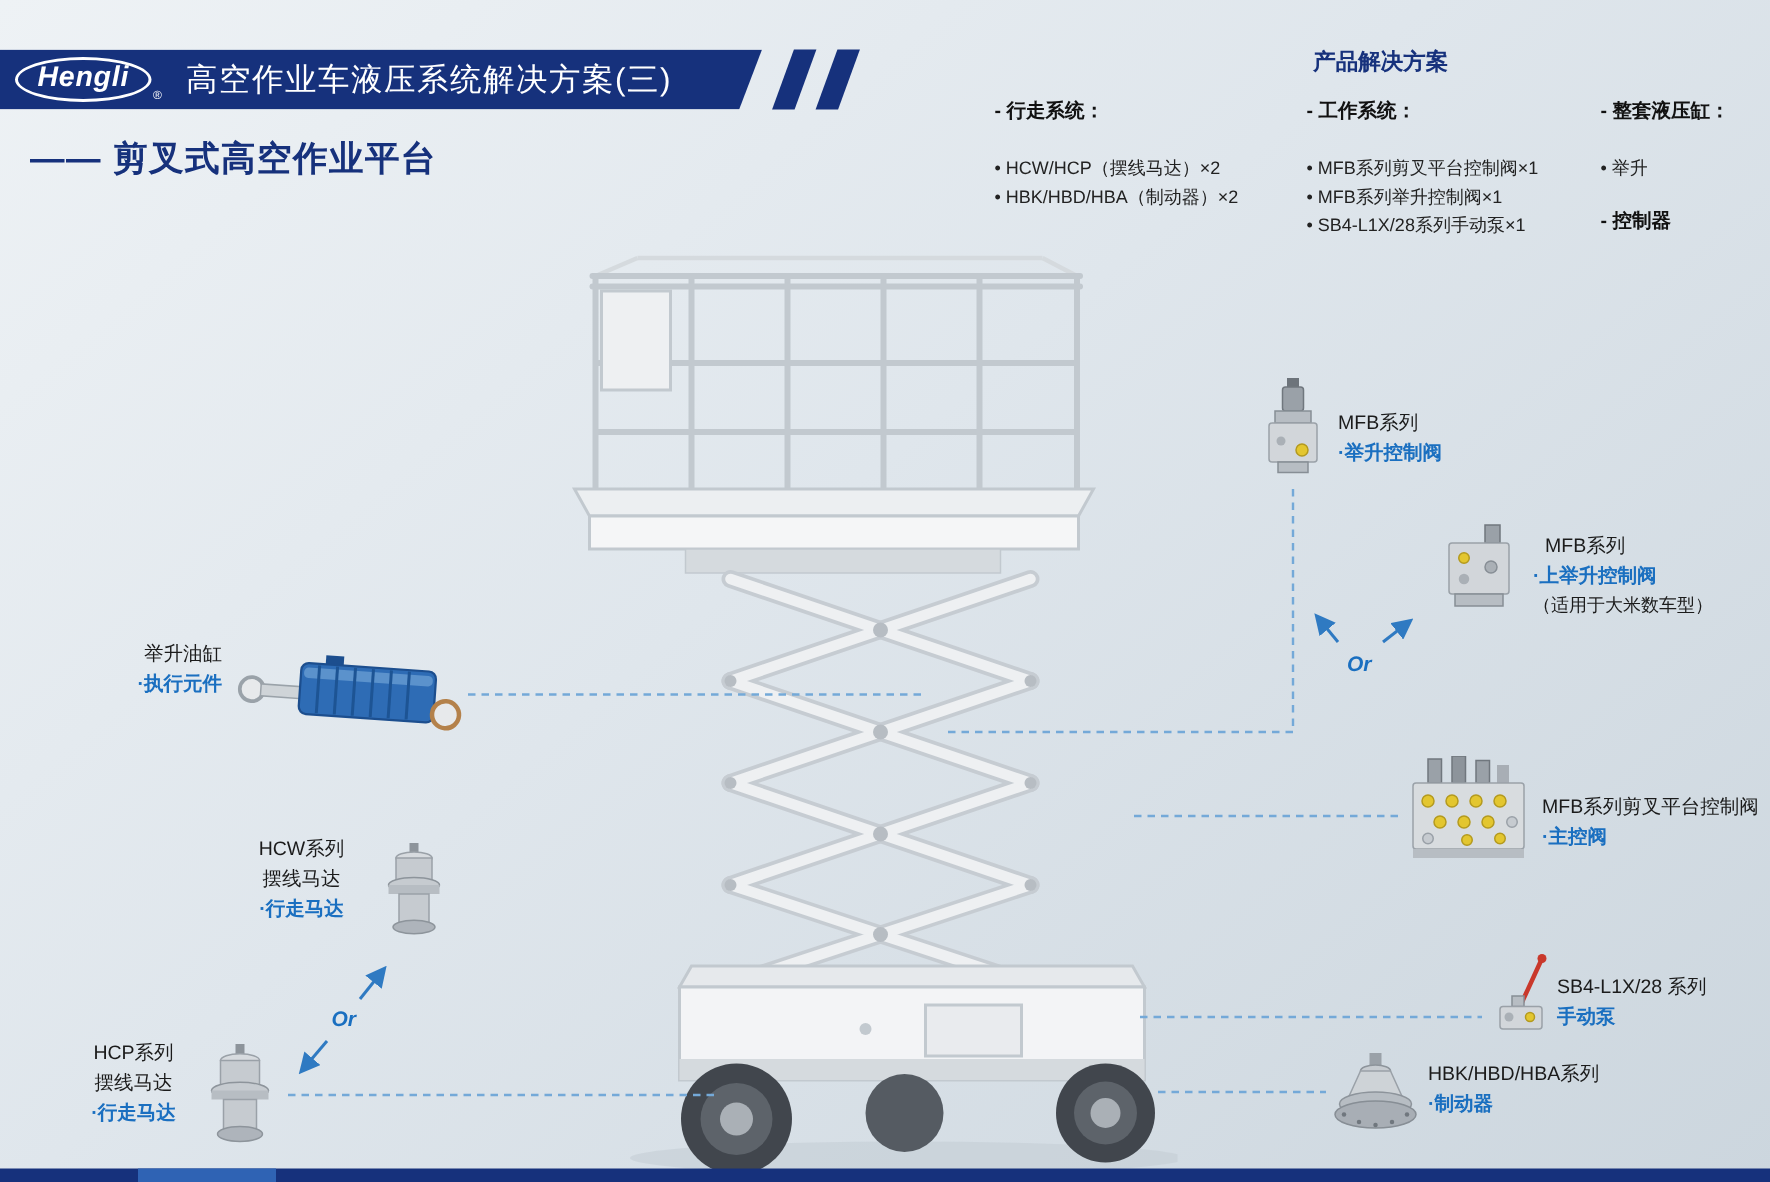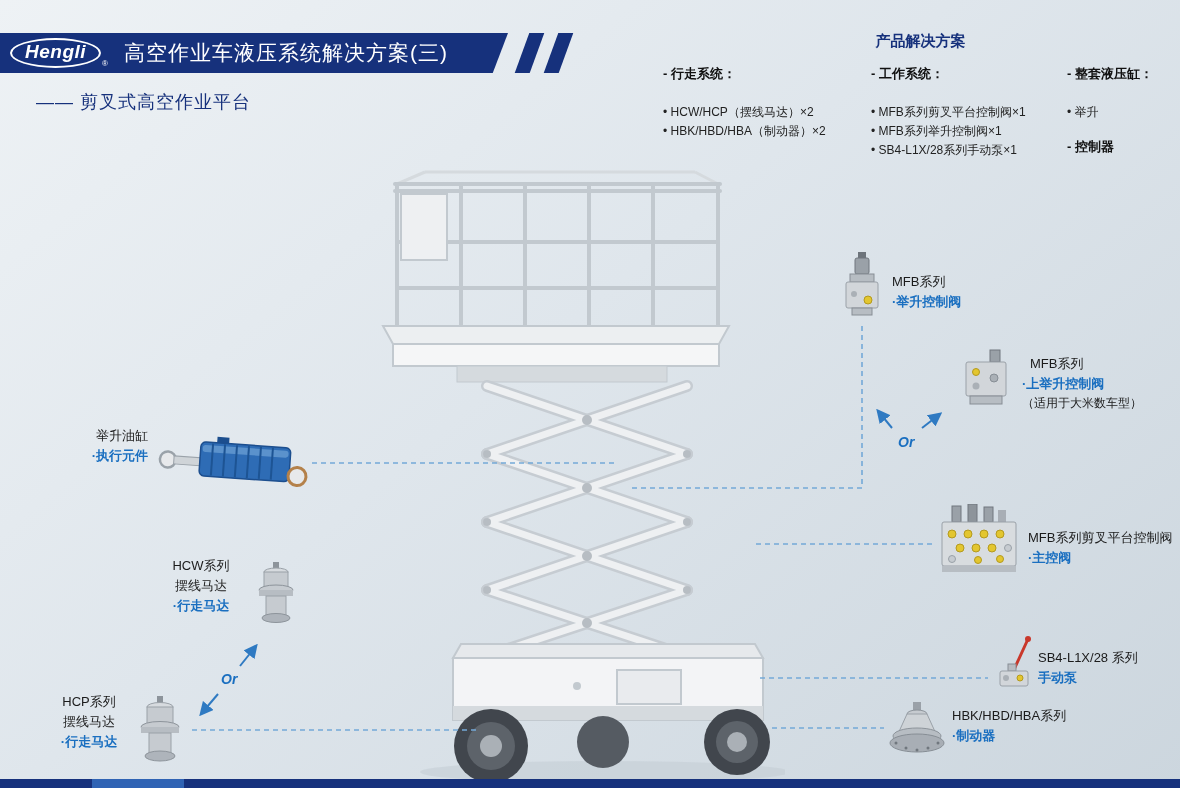--- a/index.html
+++ b/index.html
@@ -30,22 +30,22 @@
   }
   .logo-reg{color:#fff;font-size:8px;margin-left:1px;align-self:flex-end;}
   .banner-title{
     color:#fff;font-size:21px;font-weight:normal;margin-left:16px;letter-spacing:1px;
     white-space:nowrap;
   }
   .stripe{position:absolute;top:33px;height:40px;width:15px;background:var(--navy);transform:skewX(-20deg);}
   .stripe1{left:522px;}
   .stripe2{left:551px;}
   .subtitle{
-    position:absolute;left:36px;top:90px;color:var(--navy);
-    font-size:18px;font-weight:normal;letter-spacing:1px;
+    position:absolute;left:20px;top:90px;color:var(--navy);
+    font-size:23px;font-weight:bold;letter-spacing:1px;
   }
 
   
   .solutions{position:absolute;left:663px;top:32px;width:515px;}
   .sol-title{color:var(--navy);font-size:15px;font-weight:bold;margin-bottom:14px;text-align:center;}
   .sol-cols{display:flex;}
   .sol-col1{width:208px;}
   .sol-col2{width:196px;}
   .sol-col3{width:110px;}
   .sol-head{font-size:13px;font-weight:bold;color:#111;margin-bottom:20px;white-space:nowrap;}

